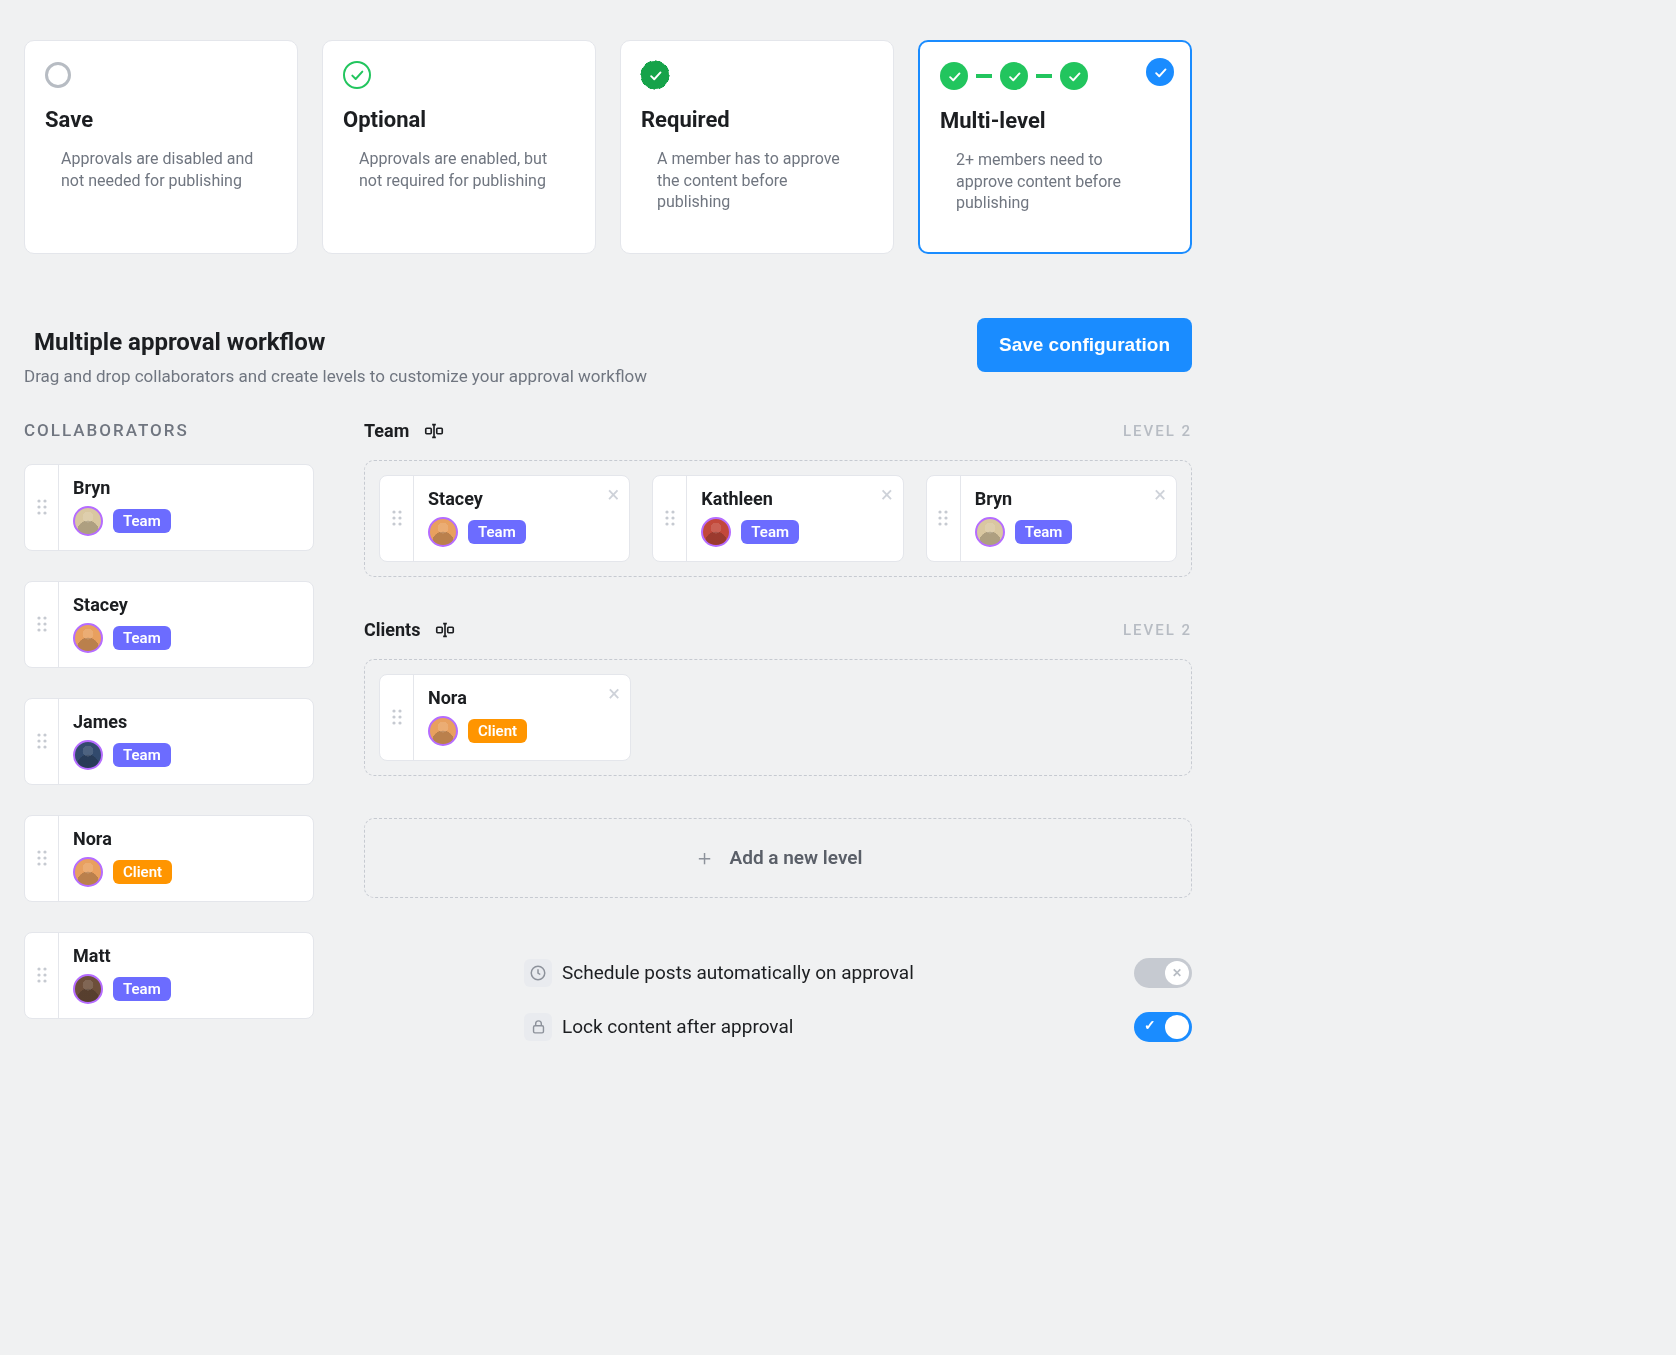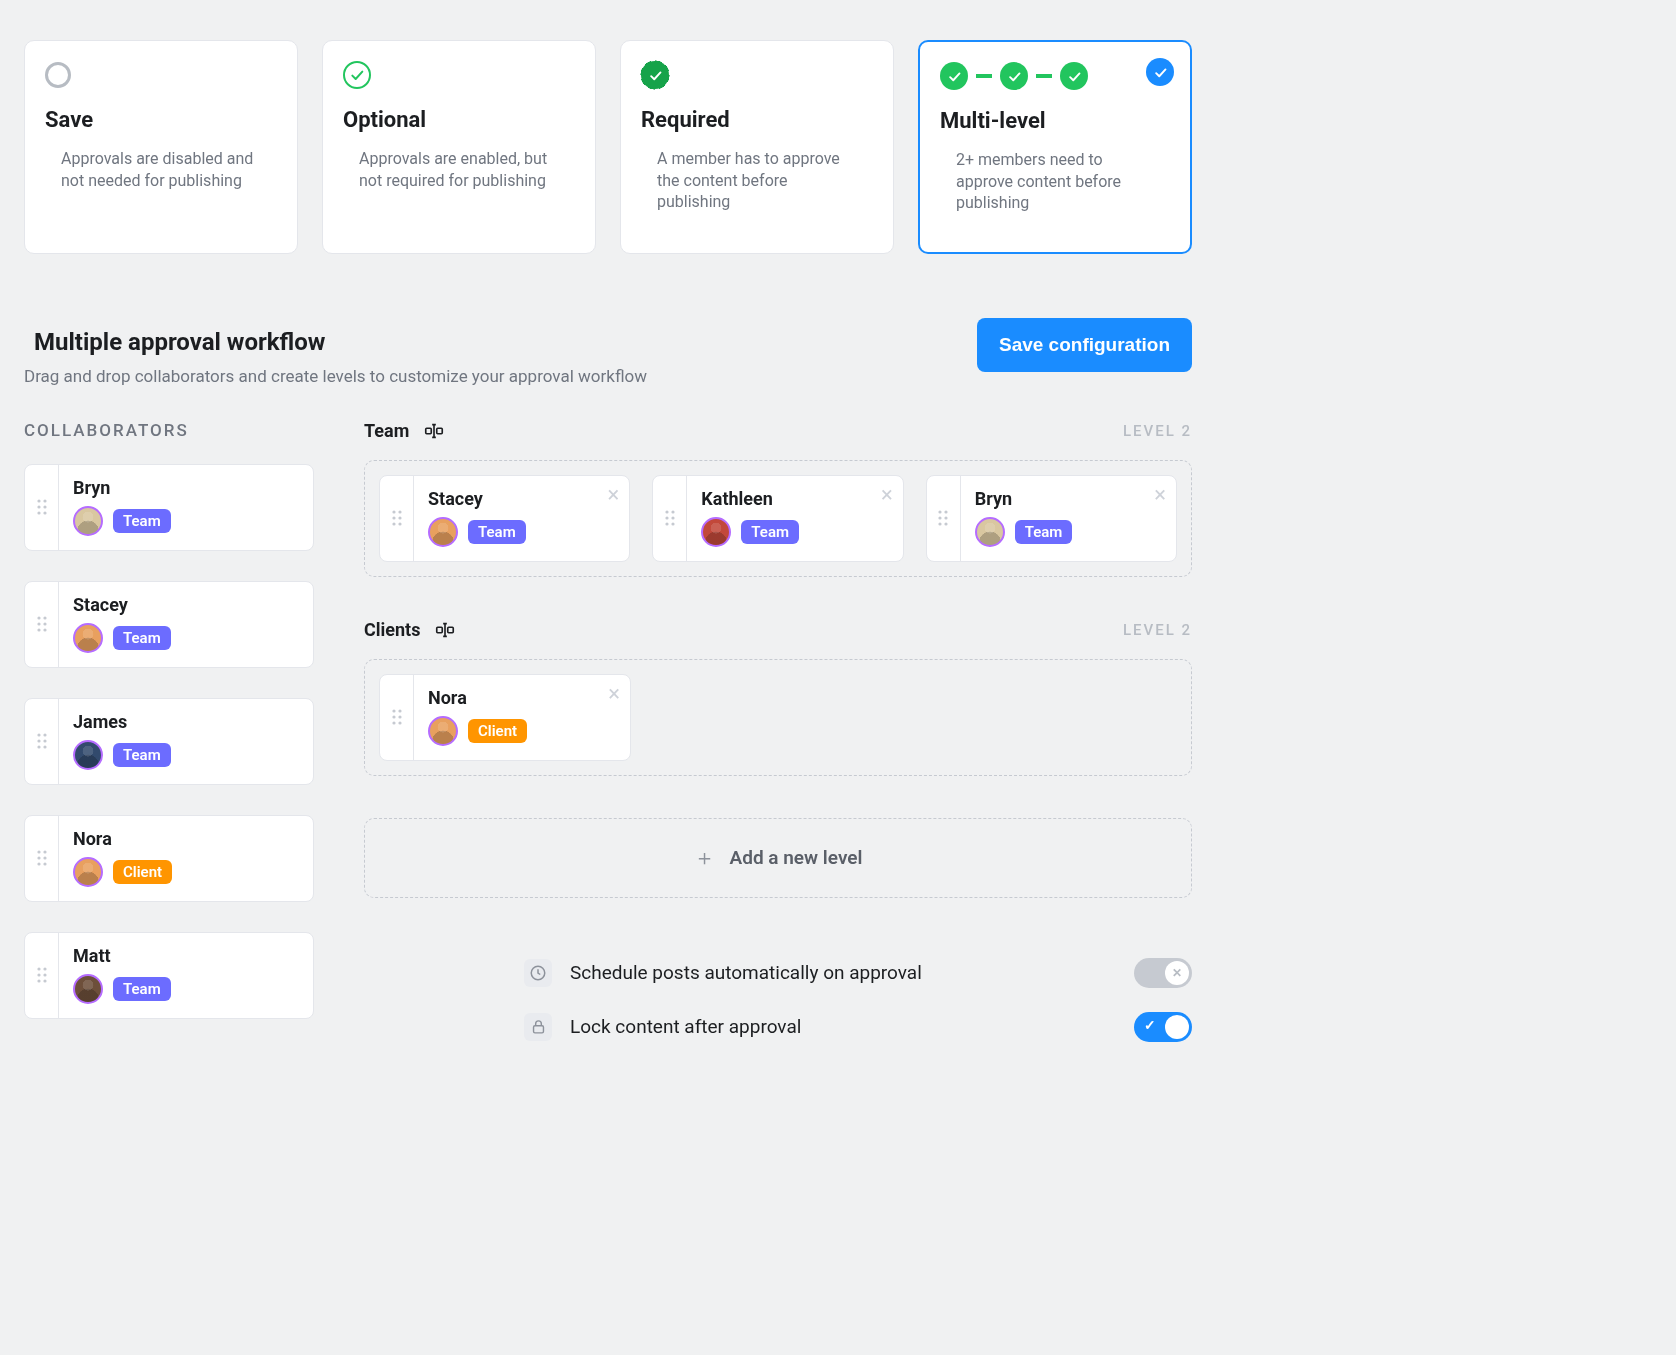--- a/index.html
+++ b/index.html
@@ -67,21 +67,21 @@
   
   .level-head{display:flex;justify-content:space-between;align-items:center;margin-bottom:18px;}
   .level-name{display:flex;align-items:center;gap:14px;font-size:18px;font-weight:700;}
   .level-num{font-size:15px;letter-spacing:2px;color:#b7bcc3;font-weight:500;}
   .dropzone{border:1.5px dashed #c6cad1;border-radius:10px;padding:14px;display:grid;grid-template-columns:repeat(3,1fr);gap:22px;}
   .dropzone.single{grid-template-columns:252px;}
   .level-block{margin-bottom:42px;}
   .add-level{border:1.5px dashed #c6cad1;border-radius:10px;height:80px;display:flex;align-items:center;justify-content:center;gap:14px;color:#5a5f68;font-size:19px;font-weight:600;cursor:pointer;}
   .plus{font-size:22px;font-weight:400;color:#8d929b;}
   .settings{margin-top:60px;display:flex;flex-direction:column;gap:24px;padding-left:160px;}
-  .srow{display:flex;align-items:center;gap:18px;}
+  .srow{display:flex;align-items:center;gap:10px;}
   .srow .sicon{width:28px;height:28px;border-radius:6px;background:#e9ebef;display:flex;align-items:center;justify-content:center;color:#8d929b;}
   .srow .slabel{font-size:19px;flex:1;}
   .toggle{width:58px;height:30px;border-radius:15px;position:relative;cursor:pointer;}
   .toggle .knob{position:absolute;width:24px;height:24px;border-radius:50%;background:#fff;top:3px;transition:left .15s;display:flex;align-items:center;justify-content:center;}
   .toggle.off{background:#c6cad1;}
   .toggle.off .knob{left:31px;}
   .toggle.off .knob::after{content:"✕";color:#b7bcc3;font-size:12px;font-weight:700;}
   .toggle.on{background:var(--blue);}
   .toggle.on .knob{left:31px;}
   .toggle.on::before{content:"✓";position:absolute;left:10px;top:5px;color:#fff;font-size:14px;font-weight:700;}

